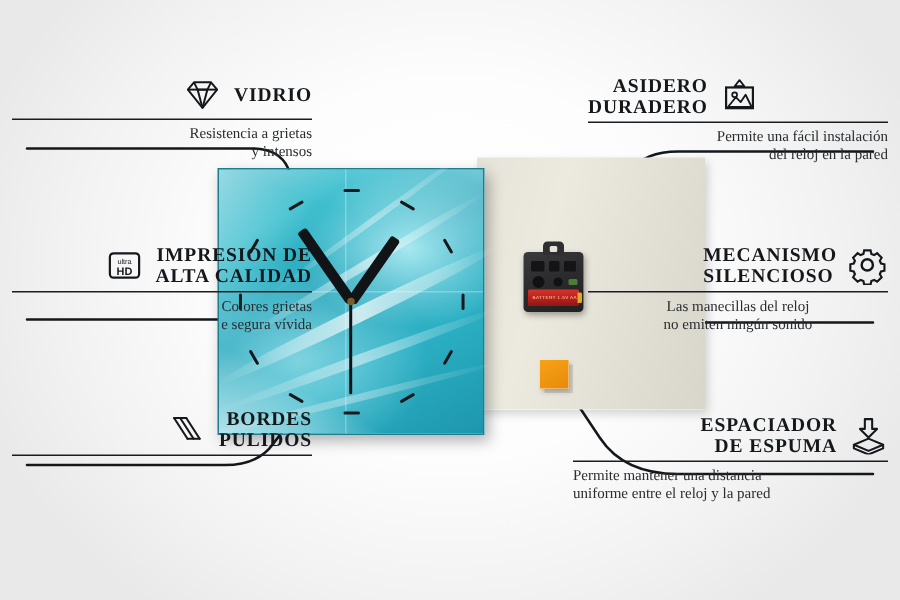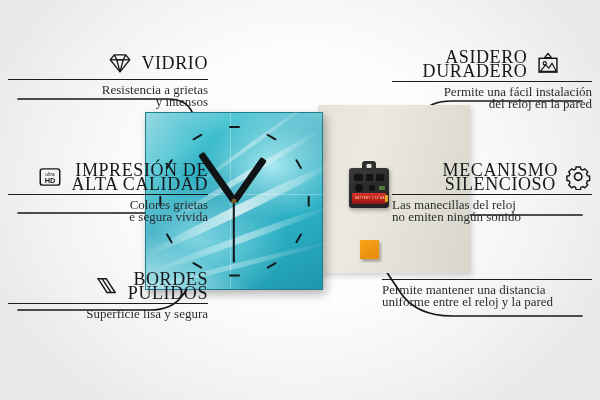--- a/index.html
+++ b/index.html
@@ -78,27 +78,27 @@
 
   
   .feat{position:absolute;width:200px;}
   .feat.left{text-align:right;}
   .feat.right{text-align:left;}
   .head{display:flex;align-items:center;gap:8px;}
   .feat.left .head{justify-content:flex-end;}
   .feat.right .head{justify-content:flex-start;}
   .ttl{
     font-family:"Liberation Serif",serif;
-    font-weight:normal;font-size:18px;line-height:14px;
+    font-weight:bold;font-size:13px;line-height:14px;
     letter-spacing:.6px;color:#15181b;text-transform:uppercase;
   }
   .rule{height:1.3px;background:#1a1d20;margin:3px 0 4px;}
   .desc{
     font-family:"Liberation Serif",serif;
-    font-size:13px;line-height:11.4px;color:#2a2d30;
+    font-size:10px;line-height:11.4px;color:#2a2d30;
   }
   .ico{width:26px;height:26px;flex:0 0 26px;}
   .ico svg{display:block;width:26px;height:26px;}
 </style>
 </head>
 <body>
 
 <div id="stage">
 
   <svg id="wires" viewBox="0 0 600 400">
@@ -224,27 +224,24 @@
               <path d="M16 24 H26"></path>
         </g>
           </svg>
       </span>
       <span class="ttl">
         <span>BORDES</span><br>
         <span>PULIDOS</span>
       </span>
     </div>
     <div class="rule"></div>
-    <div class="desc">
-      <span>Superficie lisa y segura</span>
-    </div>
   </div>
 
   <div class="feat right" style="left:392px;top:50px;">
-    <div class="head" style="justify-content:center;">
+    <div class="head" style="justify-content:flex-start;">
       <span class="ttl" style="text-align:right;">
         <span>ASIDERO</span><br>
         <span>DURADERO</span>
       </span>
       <span class="ico">
         <svg viewBox="0 0 32 32">
           <path d="M16 3 L12 8 H20 Z" fill="none" stroke="#15181b" stroke-width="1.5" stroke-linejoin="round"></path>
           <rect x="5" y="9" width="22" height="17" fill="none" stroke="#15181b" stroke-width="1.8"></rect>
           <circle cx="12" cy="15" r="2" fill="none" stroke="#15181b" stroke-width="1.4"></circle>
           <path d="M6.5 25 L13 17 L17 21 L21 15 L26 25 Z" fill="none" stroke="#15181b" stroke-width="1.5" stroke-linejoin="round"></path>
@@ -253,39 +250,54 @@
     </div>
     <div class="rule"></div>
     <div class="desc" style="text-align:right;">
       <span>Permite una fácil instalación</span><br>
       <span>del reloj en la pared</span>
     </div>
   </div>
 
   <div class="feat right" style="left:392px;top:163px;">
     <div class="head" style="justify-content:flex-end;">
-      <span class="ttl" style="text-align:center;">
+      <span class="ttl" style="text-align:left;">
         <span>MECANISMO</span><br>
         <span>SILENCIOSO</span>
       </span>
       <span class="ico">
         <svg viewBox="0 0 32 32">
           <path d="M13 3 h6 l.7 3.2 2.6 1.1 2.8-1.7 4.2 4.2-1.7 2.8 1.1 2.6 3.2.7v6 l-3.2.7-1.1 2.6 1.7 2.8-4.2 4.2-2.8-1.7-2.6 1.1-.7 3.2h-6l-.7-3.2-2.6-1.1-2.8 1.7-4.2-4.2 1.7-2.8-1.1-2.6-3.2-.7v-6l3.2-.7 1.1-2.6-1.7-2.8 4.2-4.2 2.8 1.7 2.6-1.1z" transform="translate(1 1) scale(.88)" fill="none" stroke="#15181b" stroke-width="2"></path>
           <circle cx="15" cy="15.5" r="4.6" fill="none" stroke="#15181b" stroke-width="2"></circle>
         </svg>
       </span>
     </div>
     <div class="rule"></div>
-    <div class="desc" style="text-align:left;">
+    <div class="desc" style="text-align:center;">
       <span>Las manecillas del reloj</span><br>
       <span>no emiten ningún sonido</span>
     </div>
   </div>
 
   <div class="feat right" style="left:382px;top:276px;width:210px;">
+    <div class="head" style="justify-content:flex-end;">
+      <span class="ttl" style="text-align:right;">
+        <span>ESPACIADOR</span><br>
+        <span>DE ESPUMA</span>
+      </span>
+      <span class="ico">
+        <svg viewBox="0 0 32 32">
+            <g fill="none" stroke="#15181b" stroke-width="1.7" stroke-linejoin="round">
+          <path d="M13 3 h6 v8 h4 l-7 7 -7-7 h4 z"></path>
+          <path d="M16 19 L28 24 L16 29 L4 24 Z"></path>
+          <path d="M4 24 v3 l12 5 12-5 v-3"></path>
+        </g>
+          </svg>
+      </span>
+    </div>
     <div class="rule"></div>
     <div class="desc" style="text-align:left;">
       <span>Permite mantener una distancia</span><br>
       <span>uniforme entre el reloj y la pared</span>
     </div>
   </div>
 
 </div>
 
 </body></html>

